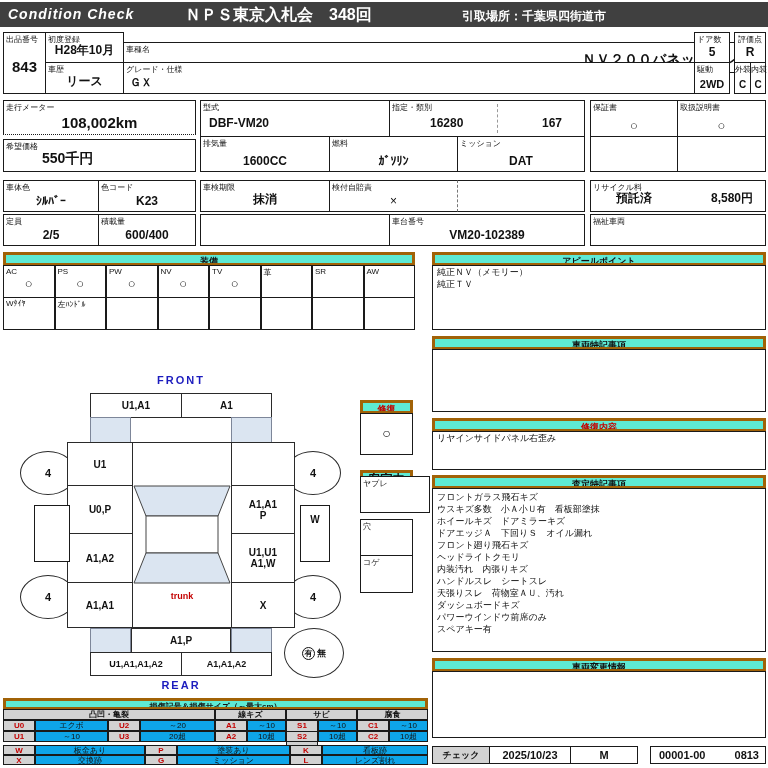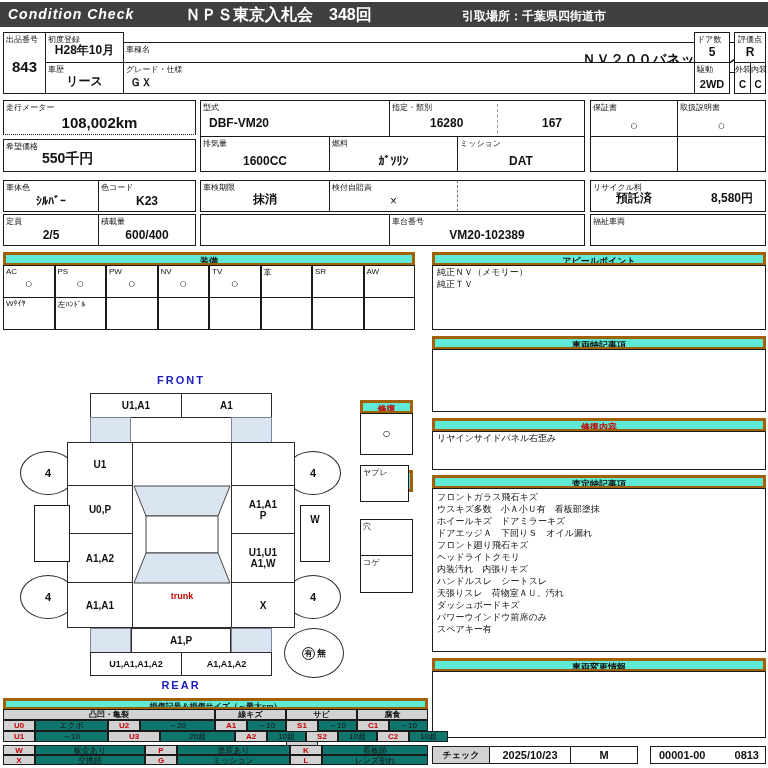--- a/index.html
+++ b/index.html
@@ -16,21 +16,21 @@
   .topbar{position:absolute;left:0;top:2px;width:768px;height:25px;background:#404040;color:#fff}
   .dcell{position:absolute;border:1px solid #2a2a2a;background:#fff;z-index:2;display:flex;align-items:center;justify-content:center;font-size:10px;font-weight:bold;text-align:center;line-height:11px}
   .wheel{position:absolute;width:56px;height:44px;border:1px solid #2a2a2a;border-radius:50%;background:#fff;z-index:1;display:flex;align-items:center;justify-content:center;font-size:11px;font-weight:bold}
   .shade{position:absolute;background:#dbe5f1;border:1px solid #7d8699;z-index:2}
   .bluetxt{color:#1c1cbe;font-weight:bold;font-size:11px;letter-spacing:2px;text-align:center}
   .redtxt{color:#c40000}
   .eqrow{position:absolute;display:flex}
   .eq{flex:1;border:1px solid #1a1a1a;position:relative;background:#fff}
   .mark{position:absolute;top:10px;left:0;right:0;text-align:center;font-size:13px}
   .lgrow{position:absolute;display:flex}
-  .lc{border:1px solid #1a1a1a;font-size:8px;line-height:9px;text-align:center;overflow:hidden;flex-shrink:0;background:#0f766e}
+  .lc{border:1px solid #1a1a1a;font-size:8px;line-height:9px;text-align:center;overflow:hidden;flex-shrink:0;background:#0ea5e9}
   .lcode{background:#d2d2d2;color:#c40000;font-weight:bold}
   .circ{display:inline-block;width:13px;height:13px;border:1px solid #111;border-radius:50%;font-size:8px;line-height:12px;text-align:center;font-weight:bold}
   .two{display:flex;flex-direction:column;justify-content:center}
 </style>
 </head>
 <body>
 
 <div class="topbar">
   <span style="position:absolute;left:8px;top:4px;font-size:14px;font-weight:bold;font-style:italic;letter-spacing:1px">Condition Check</span>
   <span style="position:absolute;left:185px;top:3px;font-size:16px;font-weight:bold">ＮＰＳ東京入札会　348回</span>
@@ -313,21 +313,21 @@
 <div style="position:absolute;left:284px;top:628px;width:60px;height:50px;border:1px solid #2a2a2a;border-radius:50%;display:flex;align-items:center;justify-content:center;gap:2px;background:#fff">
   <span class="circ">有</span>
   <span style="font-size:9px;font-weight:bold">無</span>
 </div>
 
 <div class="bar" style="left:360px;top:400px;width:53px;height:14px"><span class="redtxt">修復</span></div>
 <div class="box" style="left:360px;top:413px;width:53px;height:42px">
   <div style="text-align:center;font-size:14px;margin-top:11px">○</div>
 </div>
 <div class="bar" style="left:360px;top:470px;width:53px;height:22px;font-size:12px">客室内張</div>
-<div class="box" style="left:360px;top:465px;width:49px;height:37px">
+<div class="box" style="left:360px;top:476px;width:70px;height:37px">
     <span class="lb">ヤブレ</span>
   </div>
 <div class="box" style="left:360px;top:519px;width:53px;height:37px">
     <span class="lb">穴</span>
   </div>
 <div class="box" style="left:360px;top:555px;width:53px;height:38px">
     <span class="lb">コゲ</span>
   </div>
 
 <div class="bar" style="left:3px;top:698px;width:425px;height:12px;font-size:8px;line-height:11px">損傷記号＆損傷サイズ（～最大cm）</div>
@@ -345,21 +345,21 @@
   <div class="lc lcode" style="width:32px;height:11px">A1</div>
   <div class="lc" style="width:39px;height:11px">～10</div>
   <div class="lc lcode" style="width:32px;height:27px">S1</div>
   <div class="lc" style="width:39px;height:11px">～10</div>
   <div class="lc lcode" style="width:32px;height:11px">C1</div>
   <div class="lc" style="width:39px;height:11px">～10</div>
 </div>
 <div class="lgrow" style="left:3px;top:731px">
   <div class="lc lcode" style="width:32px;height:11px">U1</div>
   <div class="lc" style="width:73px;height:11px">～10</div>
-  <div class="lc lcode" style="width:52px;height:11px">U3</div>
+  <div class="lc lcode" style="width:32px;height:11px">U3</div>
   <div class="lc" style="width:75px;height:11px">20超</div>
   <div class="lc lcode" style="width:32px;height:11px">A2</div>
   <div class="lc" style="width:39px;height:11px">10超</div>
   <div class="lc lcode" style="width:32px;height:11px">S2</div>
   <div class="lc" style="width:39px;height:11px">10超</div>
   <div class="lc lcode" style="width:32px;height:11px">C2</div>
   <div class="lc" style="width:39px;height:11px">10超</div>
 </div>
 <div class="lgrow" style="left:3px;top:745px">
   <div class="lc lcode" style="width:32px;height:10px">W</div>

